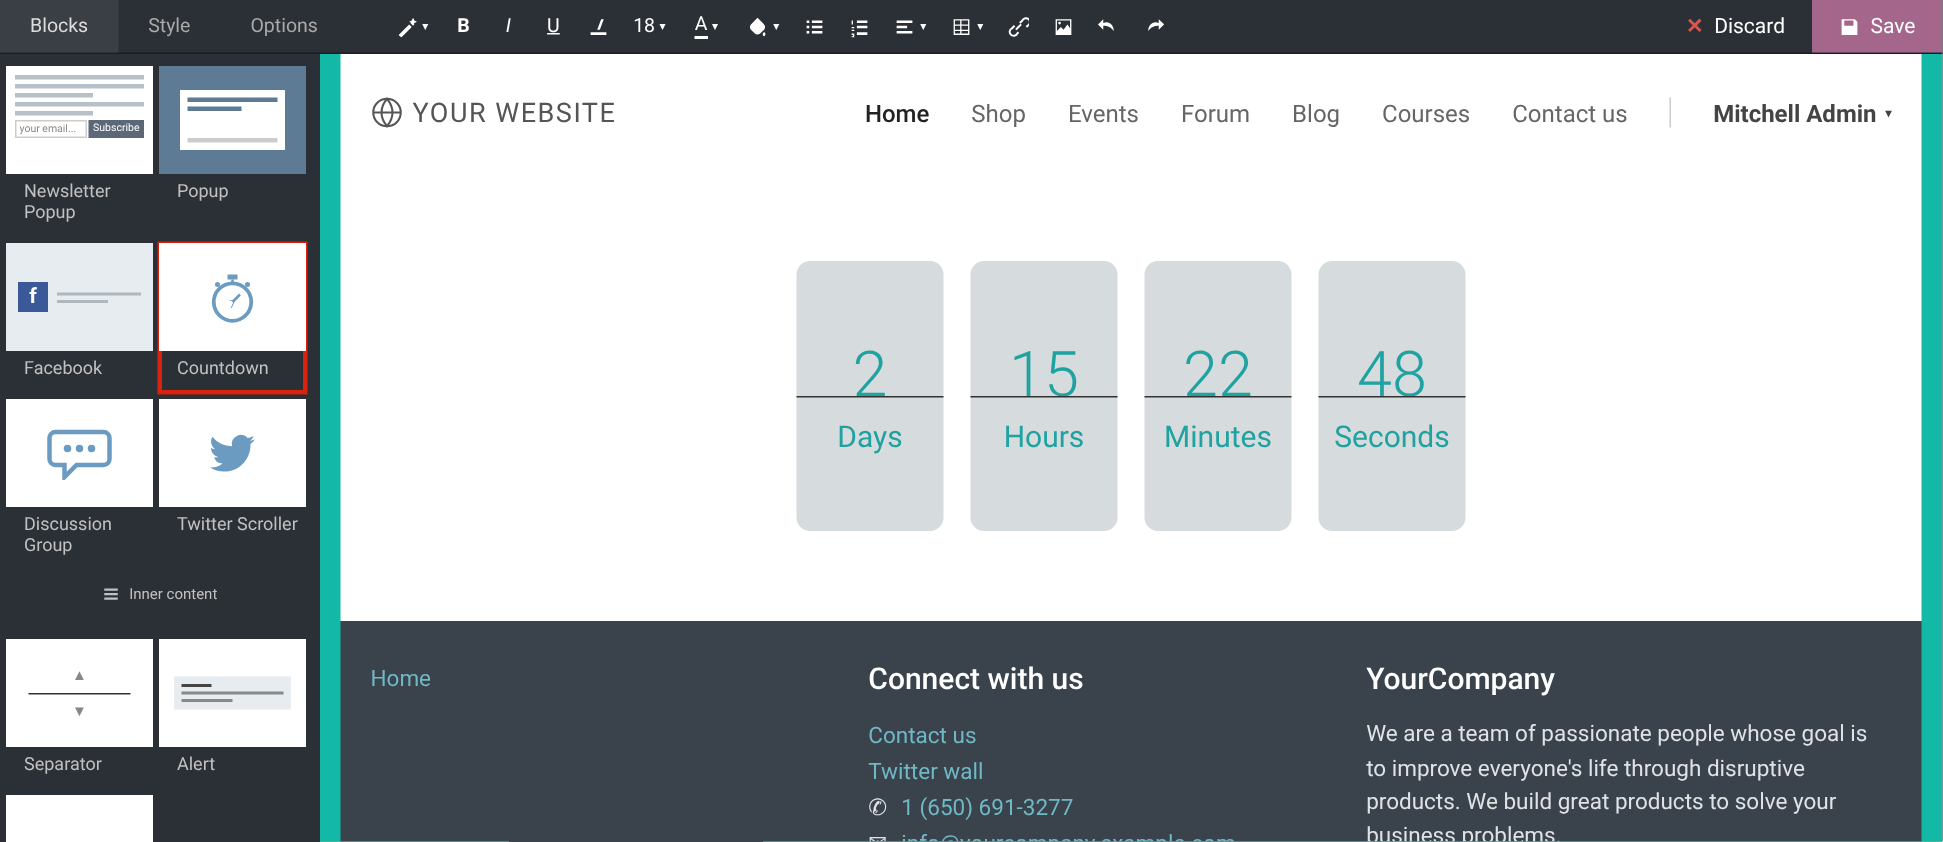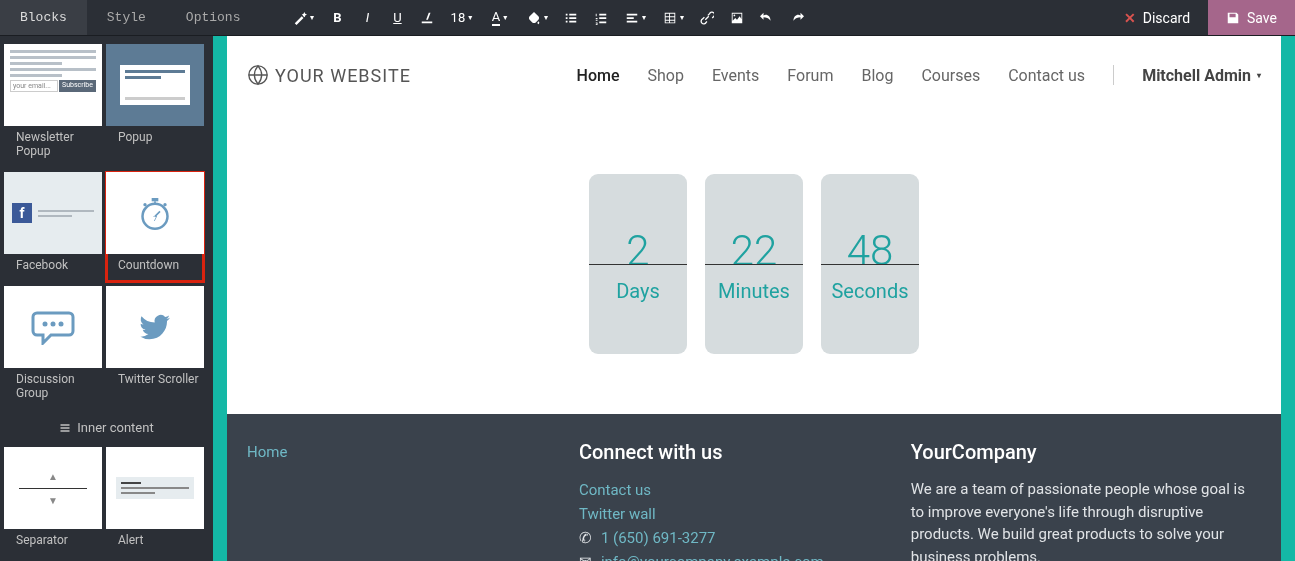--- a/index.html
+++ b/index.html
@@ -1,42 +1,42 @@
 <!DOCTYPE html>
 <html><head>
 <meta charset="utf-8">
 <style>
 * { margin: 0; padding: 0; box-sizing: border-box; }
 body { font-family: -apple-system, BlinkMacSystemFont, "Segoe UI", Roboto, sans-serif; background: #2b2f36; width: 1295px; height: 561px; overflow: hidden; }
 
 .topbar { height: 36px; background: #2b2f36; display: flex; align-items: center; border-bottom: 1px solid #1a1d22; }
 .tabs { display: flex; height: 100%; }
-.tab { color: #aaa; font-size: 13px; padding: 12px 20px; display: flex; align-items: center; cursor: pointer; height: 100%; font-family: Liberation Mono, monospace; }
+.tab { color: #aaa; font-size: 13px; padding: 12px 20px; display: flex; align-items: center; cursor: pointer; height: 100%; }
 .tab.active { background: #3a3e45; color: #ddd; }
 .toolbar { display: flex; align-items: center; gap: 2px; margin-left: 25px; flex: 1; }
 .tbtn { color: #fff; font-size: 13px; width: 28px; height: 24px; display: flex; align-items: center; justify-content: center; cursor: pointer; }
 .tbtn.wide { width: 36px; gap: 3px; }
 .tbtn svg { fill: #fff; }
 .caret { font-size: 8px; color: #fff; }
 .right-btns { display: flex; height: 100%; }
 .rbtn { display: flex; align-items: center; gap: 7px; padding: 0 18px; cursor: pointer; font-size: 14px; color: #fff; }
 .rbtn.discard .x { color: #d9534f; font-weight: bold; }
 .rbtn.save { background: #a5668b; }
 
 .main { display: flex; height: calc(100% - 36px); }
 
 .sidebar { width: 213px; background: #2b2f36; overflow-y: auto; padding: 8px 4px; position: relative; }
 .sidebar::-webkit-scrollbar { width: 14px; }
 .sidebar::-webkit-scrollbar-track { background: #d8d8d8; }
 .sidebar::-webkit-scrollbar-thumb { background: #9e9e9e; }
 .block-grid { display: flex; flex-wrap: wrap; gap: 4px; }
 .block-item { width: 98px; display: flex; flex-direction: column; cursor: move; }
-.block-thumb { width: 98px; height: 82px; background: #fff; position: relative; overflow: hidden; }
+.block-thumb { width: 98px; height: 72px; background: #fff; position: relative; overflow: hidden; }
 .block-label { color: #c1c1c1; font-size: 12px; padding: 4px 0 10px 0; margin-left: 12px; }
-.section-head { color: #c1c1c1; font-size: 13px; text-align: center; padding: 10px 0 12px; width: 100%; display: flex; align-items: center; justify-content: center; gap: 6px; }
+.section-head { color: #c1c1c1; font-size: 10px; text-align: center; padding: 10px 0 24px; width: 100%; display: flex; align-items: center; justify-content: center; gap: 6px; }
 .highlight { outline: 3px solid #d9230f; outline-offset: -2px; }
 
 
 .th-newsletter { display: flex; flex-direction: column; padding: 6px; gap: 3px; }
 .th-line { height: 3px; background: #b8c0c8; }
 .th-line.short { width: 60%; }
 .th-sub { display: flex; margin-top: auto; font-size: 7px; gap: 1px; }
 .th-input { background: #fff; border: 1px solid #ccc; padding: 1px 2px; flex: 1; color: #888; }
 .th-btn { background: #5a6878; color: #fff; padding: 1px 3px; }
 
@@ -333,20 +333,25 @@
           </div>
       </div>
       <div class="countdown" id="countdown">
           <div class="cd-box">
             <div class="cd-line"></div>
             <div class="cd-num">2</div>
             <div class="cd-label">Days</div>
           </div>
           <div class="cd-box">
             <div class="cd-line"></div>
+            <div class="cd-num">15</div>
+            <div class="cd-label">Hours</div>
+          </div>
+          <div class="cd-box">
+            <div class="cd-line"></div>
             <div class="cd-num">22</div>
             <div class="cd-label">Minutes</div>
           </div>
           <div class="cd-box">
             <div class="cd-line"></div>
             <div class="cd-num">48</div>
             <div class="cd-label">Seconds</div>
           </div>
         </div>
     </div>

